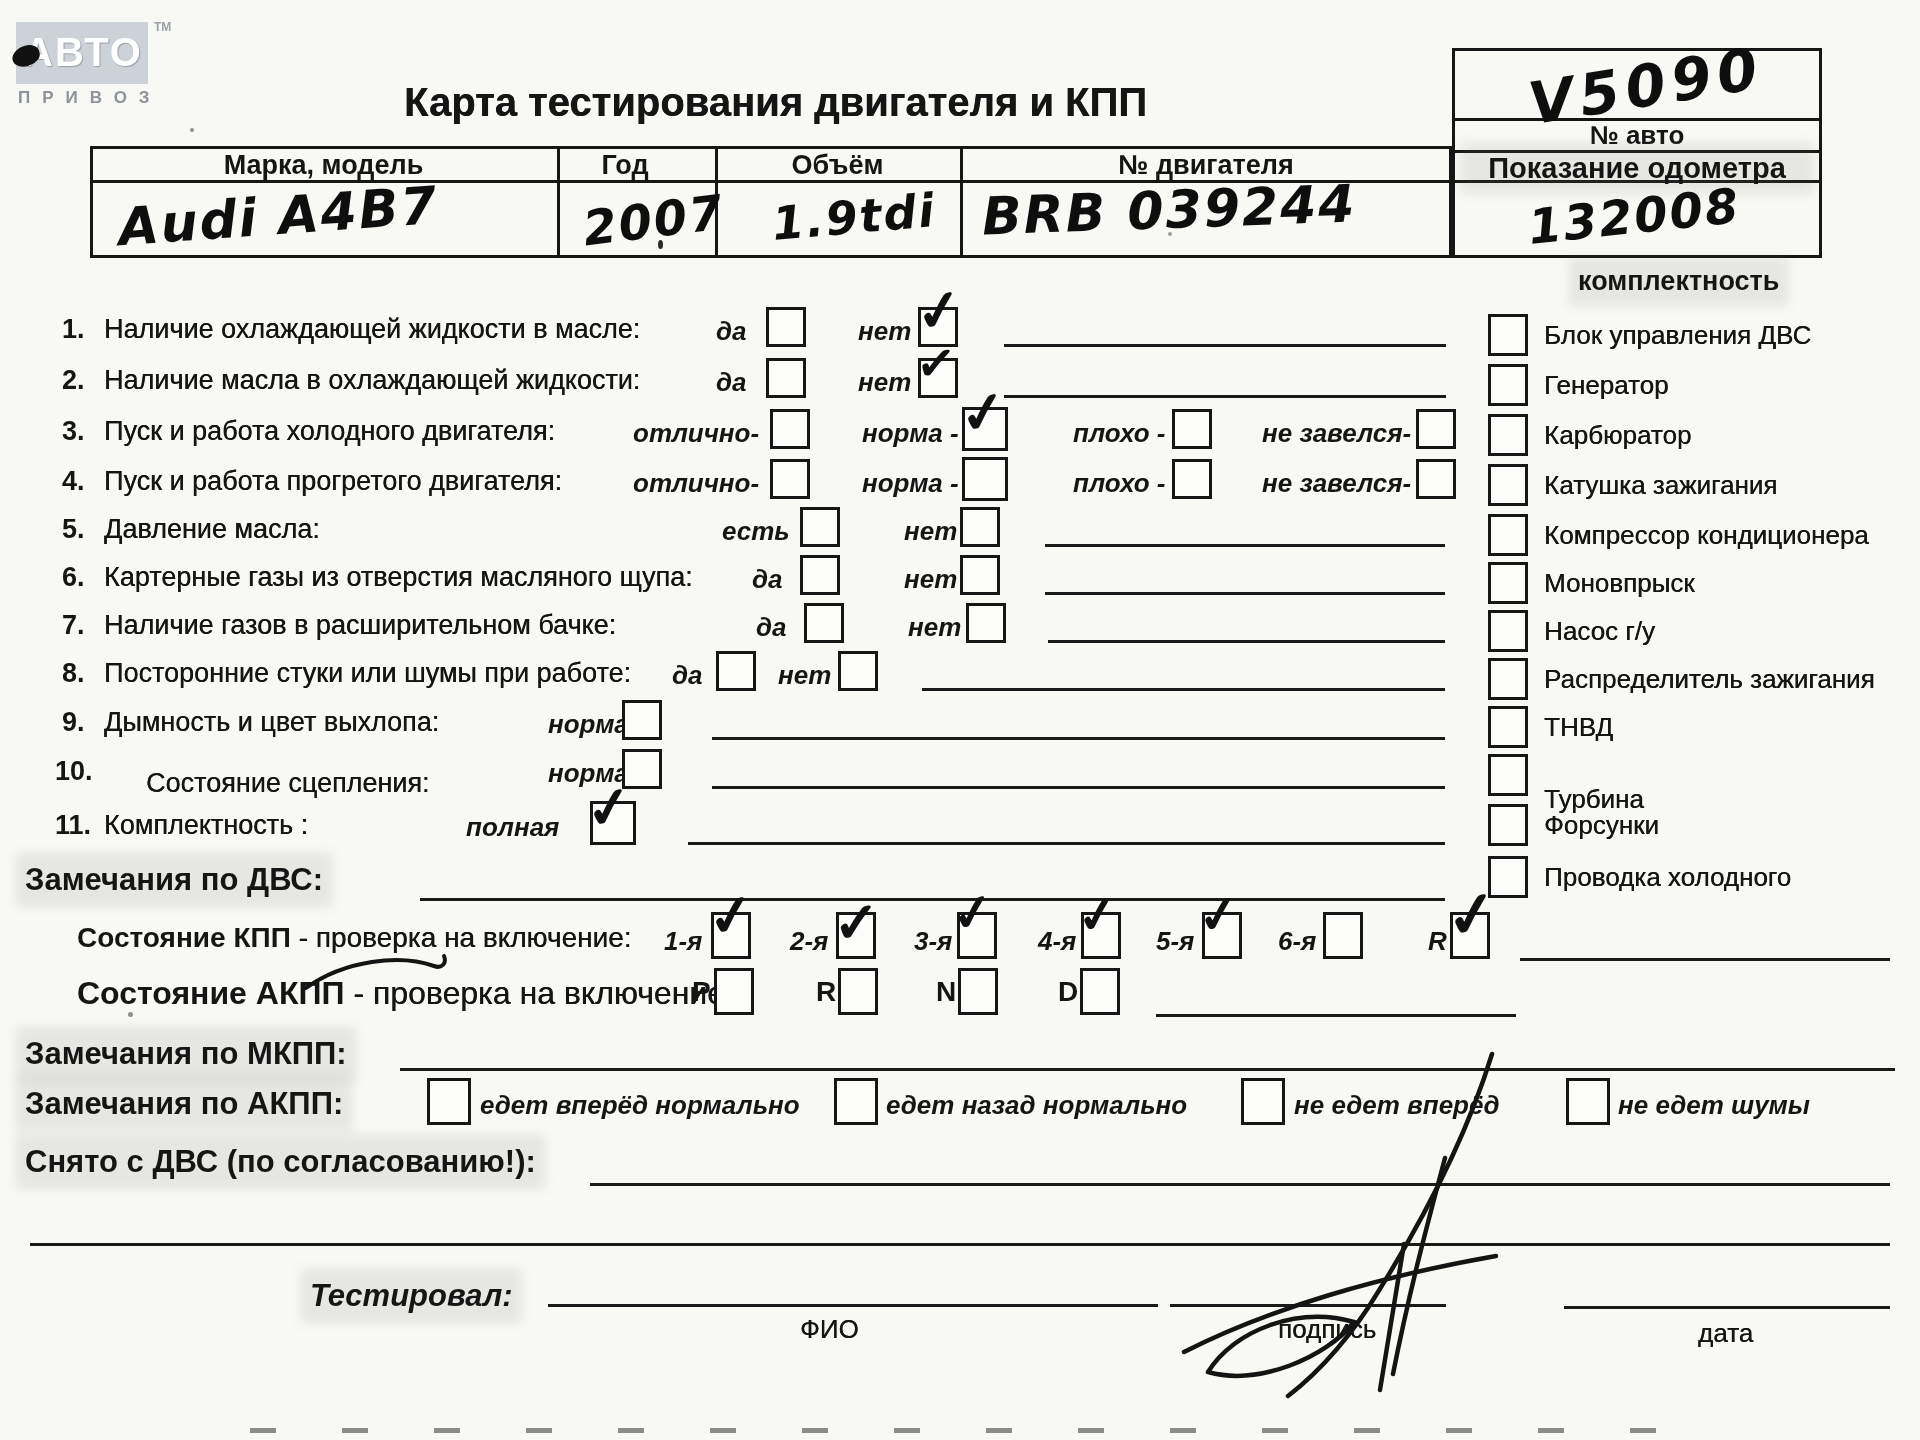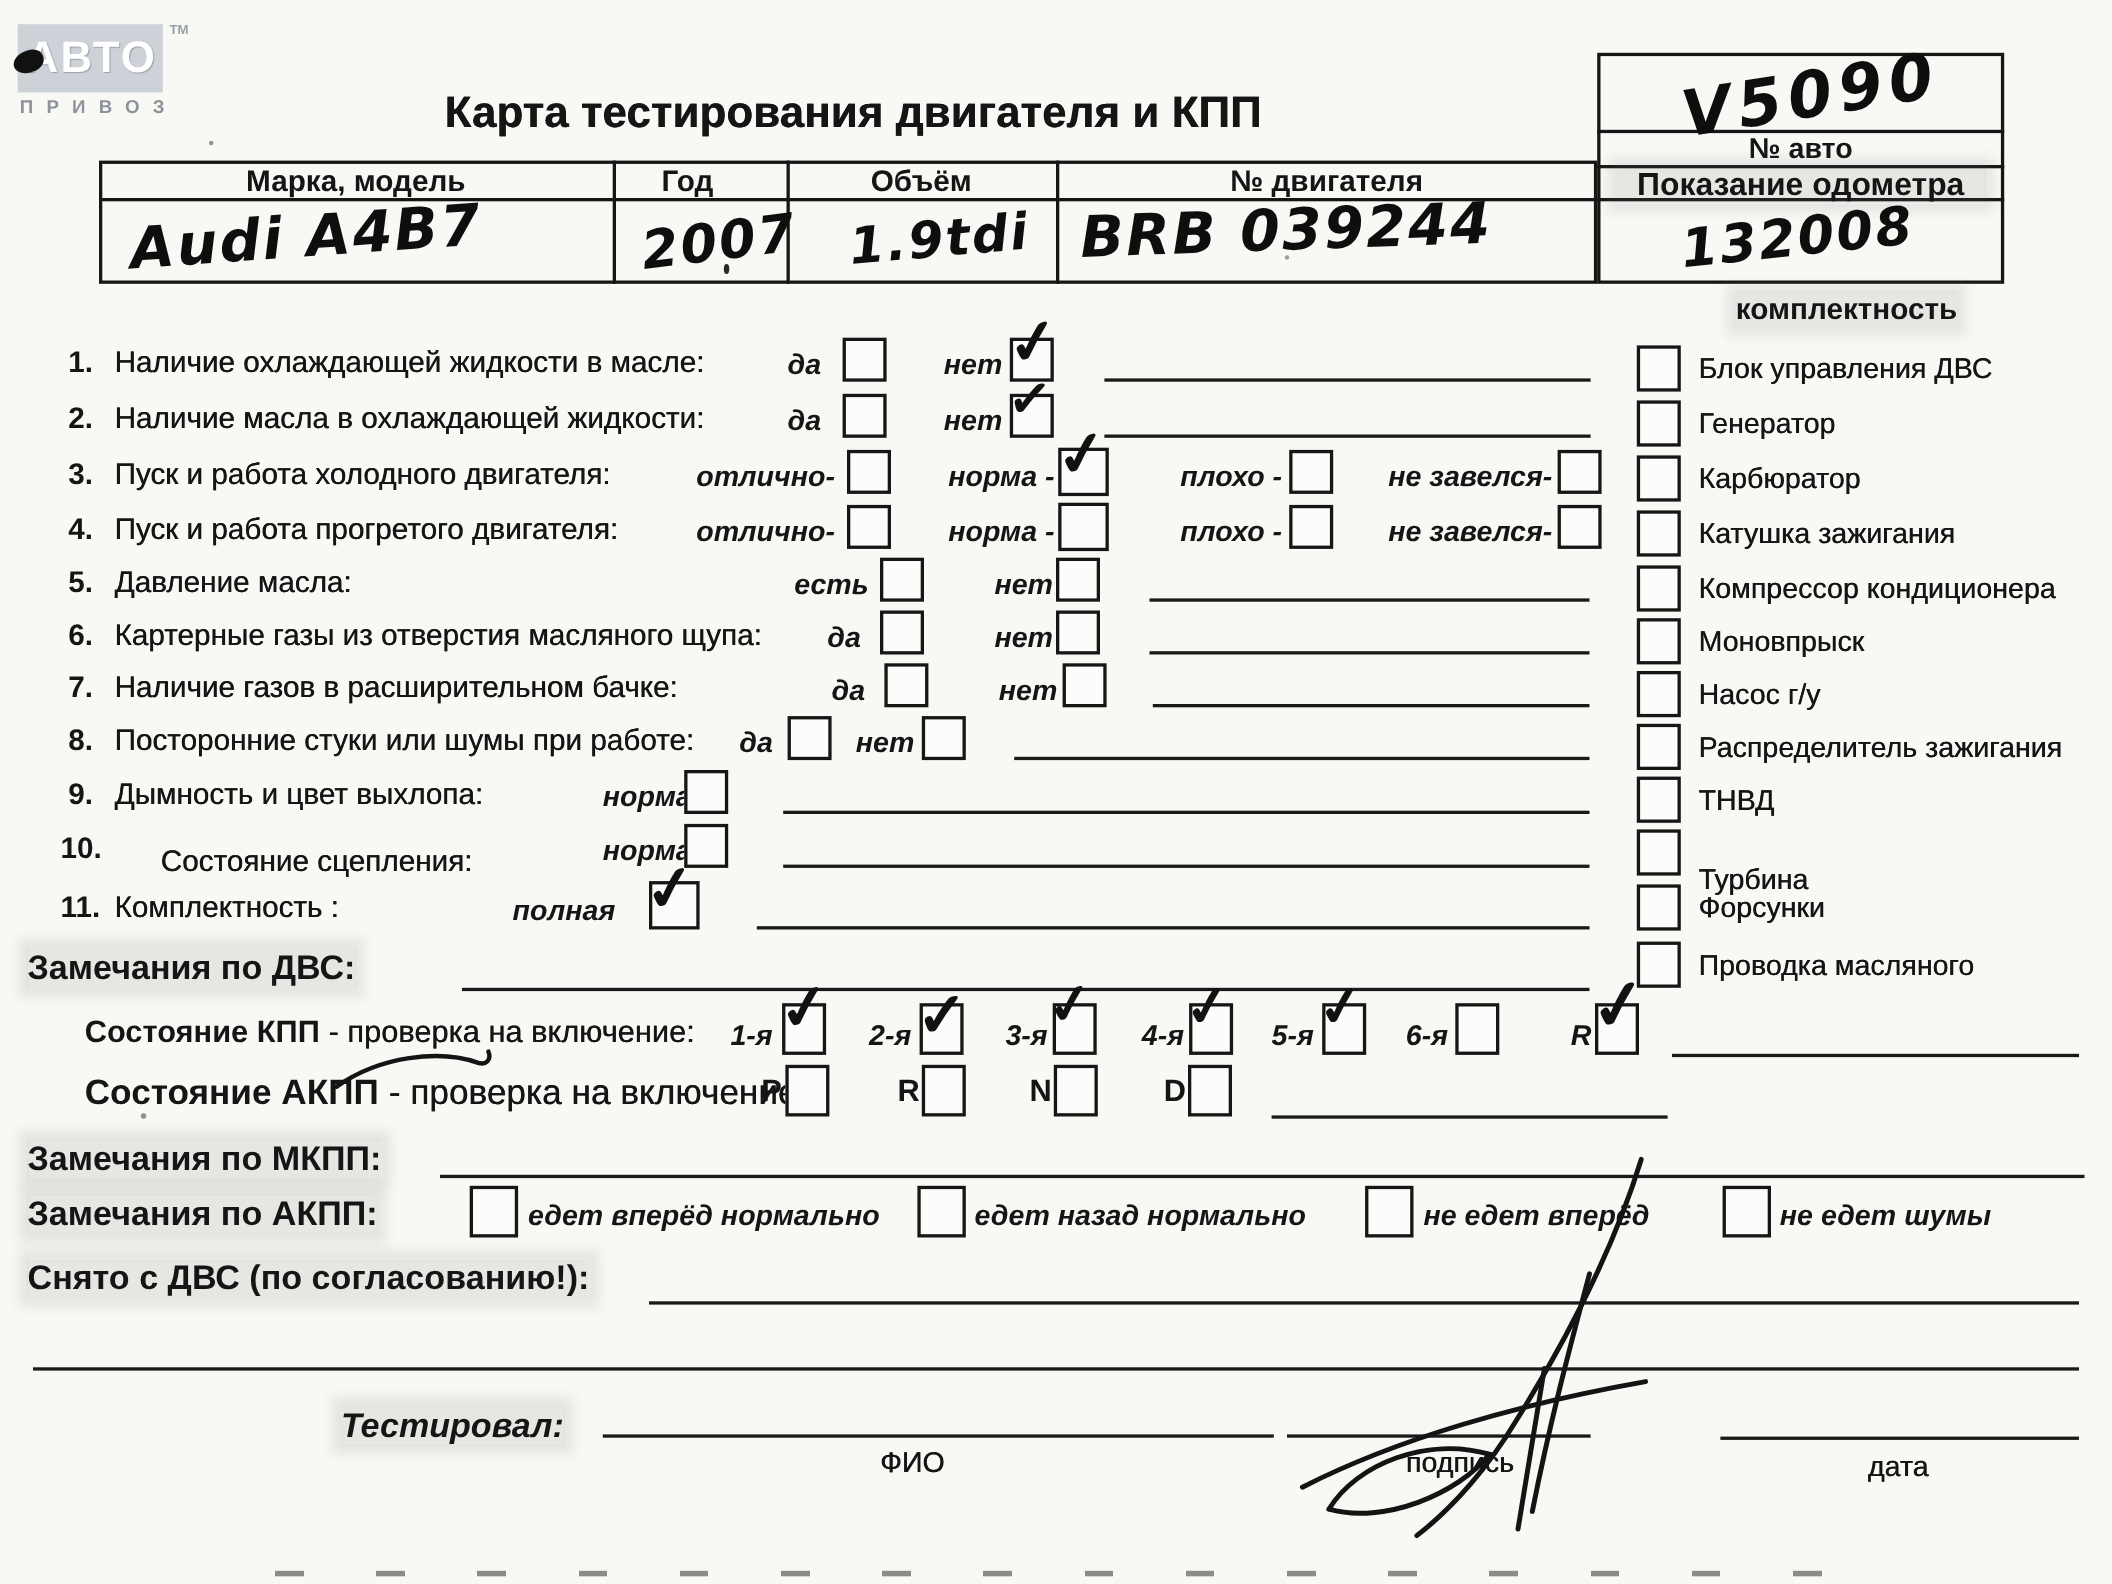--- a/index.html
+++ b/index.html
@@ -92,21 +92,21 @@
   <div class="abs rlabel thick" style="left:1544px;top:616px;">Насос г/у</div>
   <div class="cb" style="left:1488px;top:658px;height:42px;"></div>
   <div class="abs rlabel thick" style="left:1544px;top:664px;">Распределитель зажигания</div>
   <div class="cb" style="left:1488px;top:706px;height:42px;"></div>
   <div class="abs rlabel thick" style="left:1544px;top:712px;">ТНВД</div>
   <div class="cb" style="left:1488px;top:754px;height:42px;"></div>
   <div class="abs rlabel thick" style="left:1544px;top:784px;">Турбина</div>
   <div class="cb" style="left:1488px;top:804px;height:42px;"></div>
   <div class="abs rlabel thick" style="left:1544px;top:810px;">Форсунки</div>
   <div class="cb" style="left:1488px;top:856px;height:42px;"></div>
-  <div class="abs rlabel thick" style="left:1544px;top:862px;">Проводка масляного</div>
+  <div class="abs rlabel thick" style="left:1544px;top:862px;">Проводка холодного</div>
 
   <div class="abs num" style="left:62px;top:314px;">1.</div>
   <div class="abs itemtext thick" style="left:104px;top:314px;">Наличие охлаждающей жидкости в масле:</div>
   <div class="abs opt" style="left:716px;top:316px;">да</div>
   <div class="cb" style="left:766px;top:307px;"></div>
   <div class="abs opt" style="left:858px;top:316px;">нет</div>
   <div class="cb" style="left:918px;top:307px;"></div>
   <span class="chk" style="left:916px;top:283px;">✓</span>
   <div class="fline" style="left:1004px;top:344px;width:442px;"></div>
 

